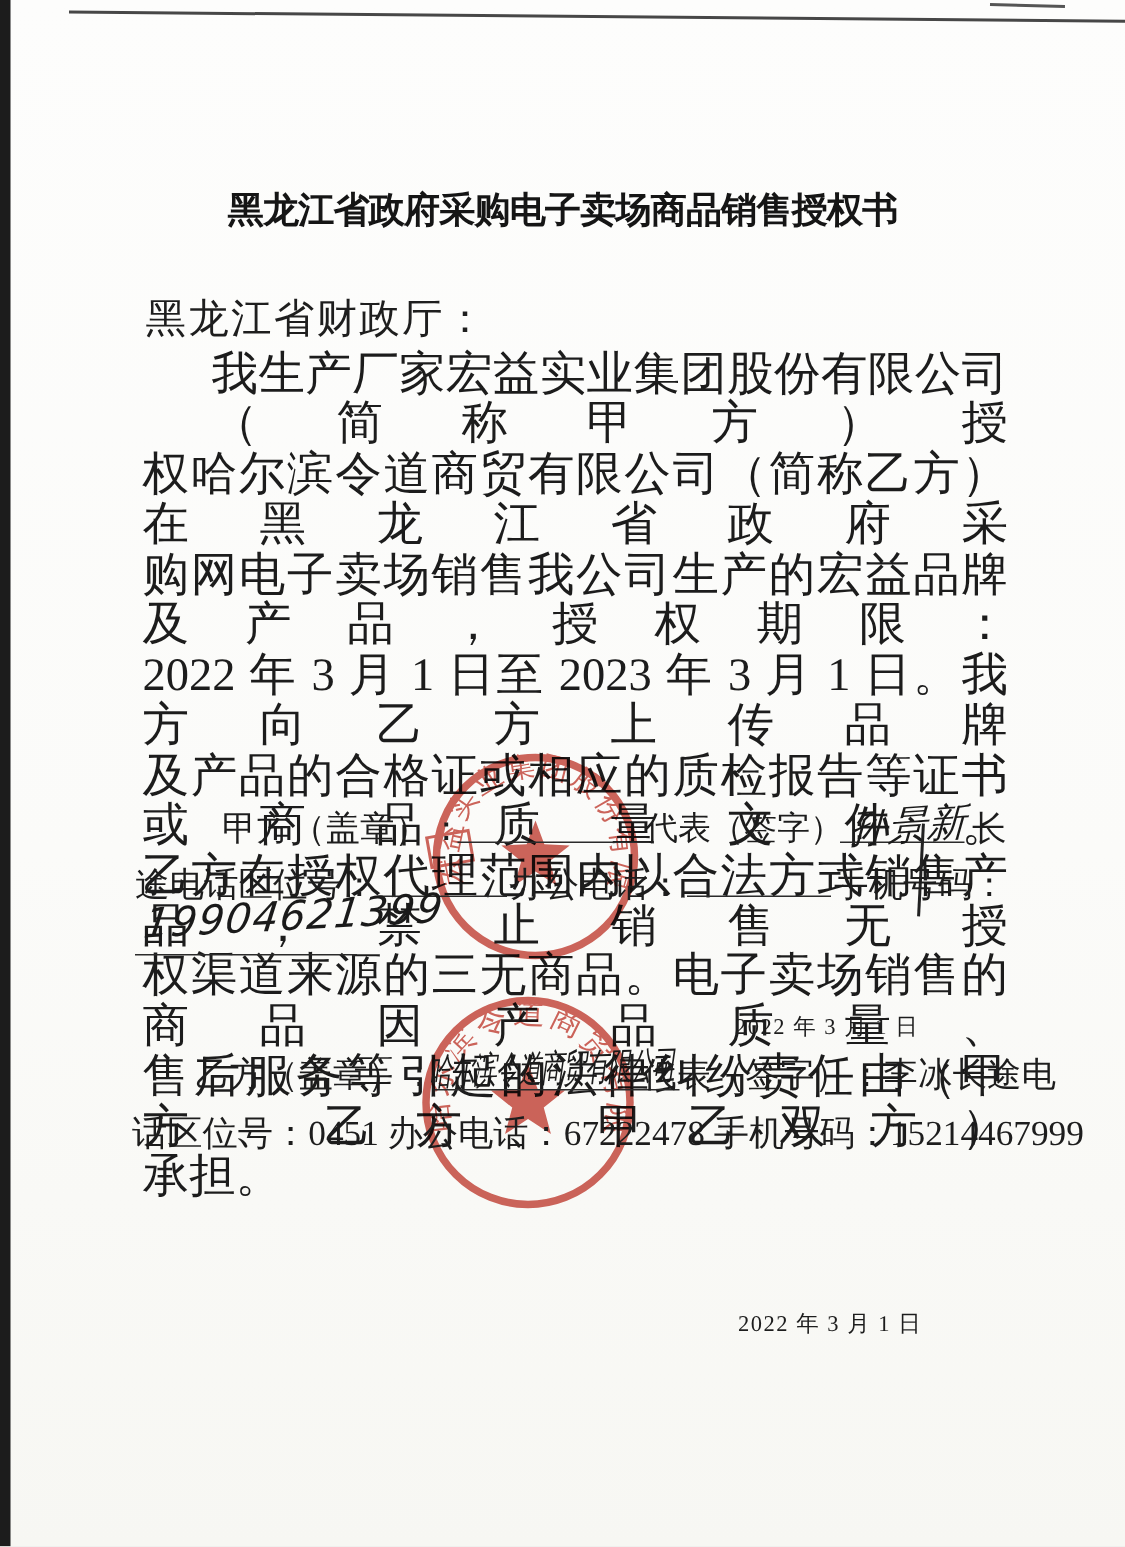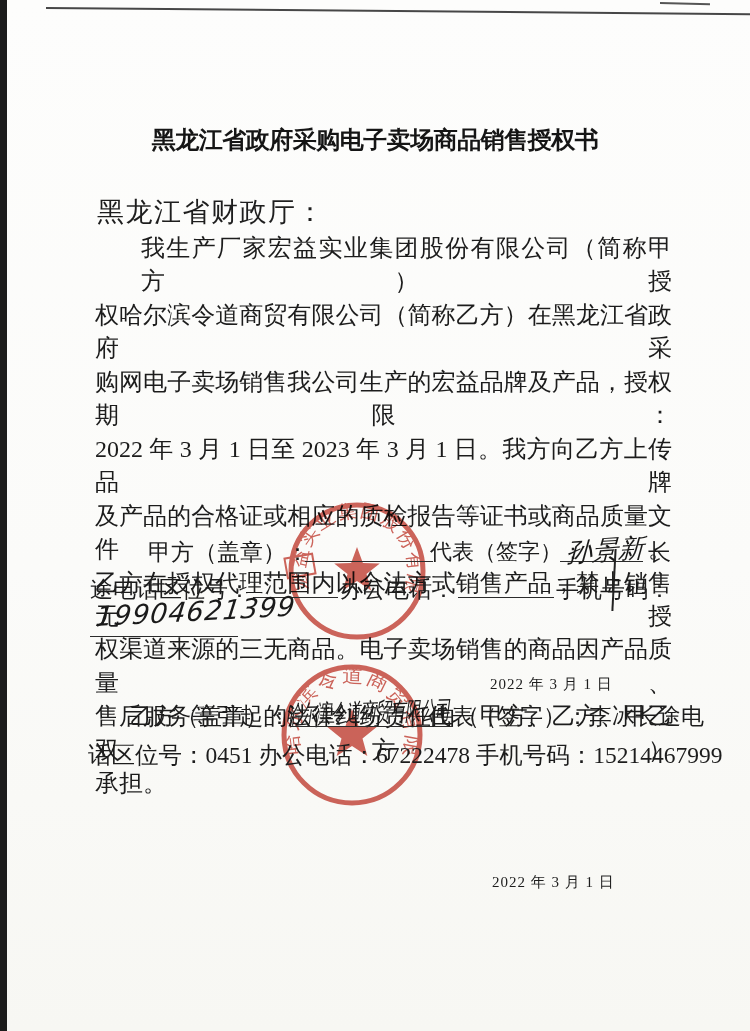--- a/index.html
+++ b/index.html
@@ -13,21 +13,21 @@
   .scan-line{position:absolute;left:46px;top:7px;width:706px;height:2px;background:#474747;
     transform:rotate(0.5deg);transform-origin:left center;}
   .scan-line2{position:absolute;left:660px;top:2px;width:50px;height:2px;background:#555;
     transform:rotate(1.5deg);transform-origin:left center;}
   .title{
     position:absolute;left:0;top:124px;width:750px;margin:0;text-align:center;
     font-family:"Liberation Sans","DejaVu Sans",sans-serif;
     font-size:24px;font-weight:bold;letter-spacing:-0.5px;color:#151515;
   }
   .salutation{position:absolute;left:97px;top:194px;font-size:27px;letter-spacing:1.5px;white-space:nowrap;}
-  .body-par{position:absolute;left:95px;top:232px;width:577px;font-size:24px;line-height:33.45px;color:#1c1c1c;}
+  .body-par{position:absolute;left:95px;top:232px;width:577px;font-size:31px;line-height:33.45px;color:#1c1c1c;}
   .bline{text-align:justify;text-align-last:justify;}
   .bline.first{padding-left:46px;}
   .bline.last{text-align-last:left;}
   .t{position:absolute;white-space:nowrap;font-size:23px;color:#1d1d1d;}
   .ul{position:absolute;height:0;border-bottom:1.8px solid #2b2b2b;}
   .hand{
     position:absolute;white-space:nowrap;color:#1a1a1a;
     font-family:"DejaVu Sans",sans-serif;font-style:italic;
   }
   .sigA{left:566px;top:533px;font-size:26px;transform:rotate(-4deg) skewX(-6deg);}

